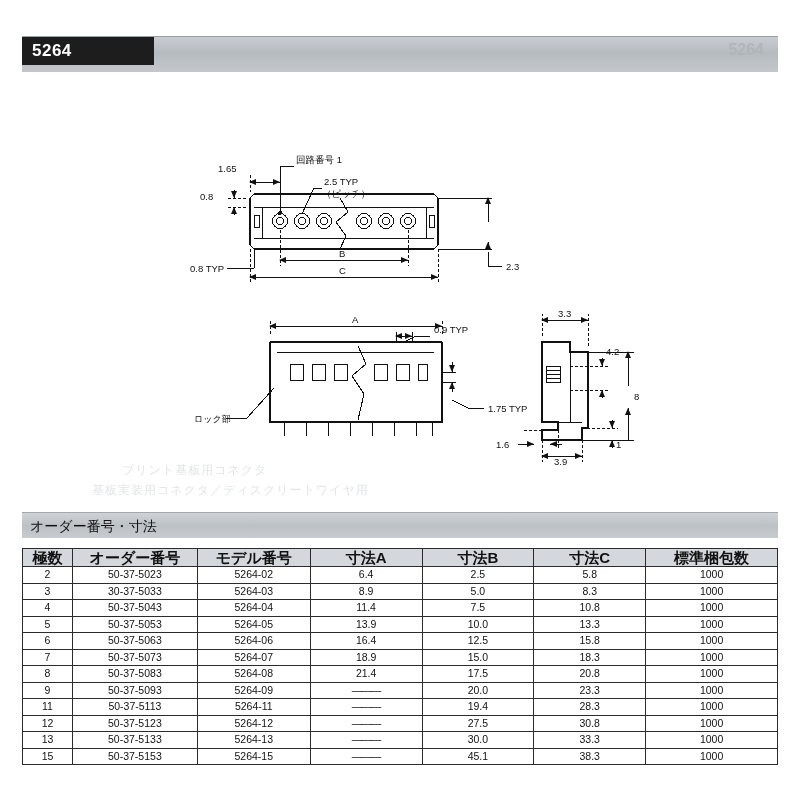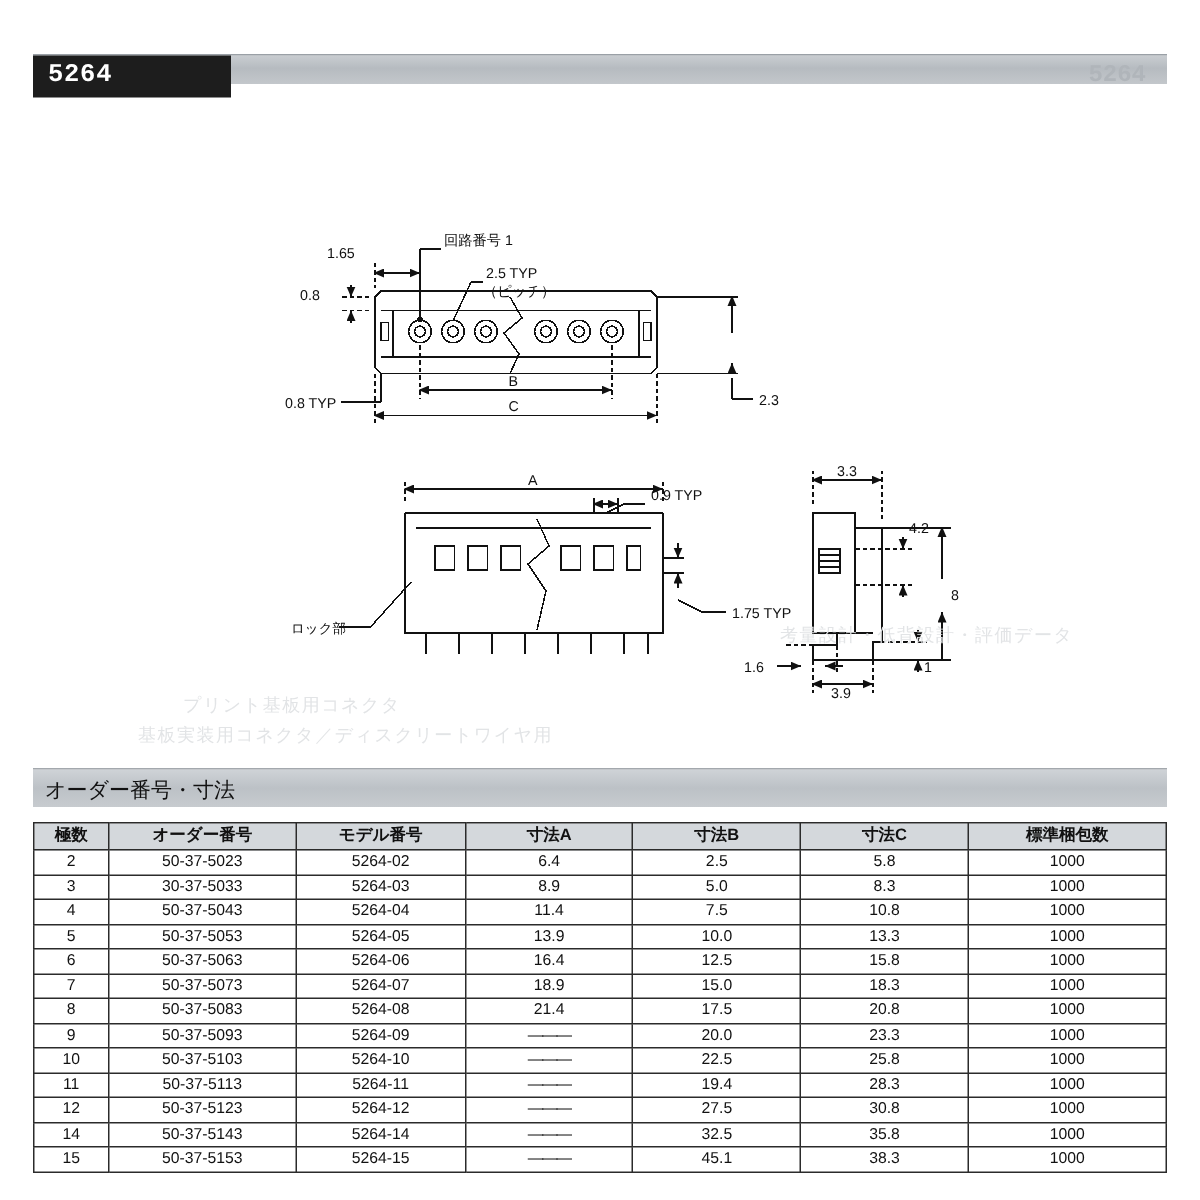--- a/index.html
+++ b/index.html
@@ -9,24 +9,23 @@
     background:#ffffff;
     font-family:"Liberation Sans", sans-serif;
     color:#111;
     position:relative;
     overflow:hidden;
   }
   .page { position:relative; width:800px; height:800px; }
 
   
   .title-bar {
-    position:absolute; left:22px; top:36px; width:756px; height:20px;
+    position:absolute; left:22px; top:36px; width:756px; height:36px;
     background:linear-gradient(to bottom,#c9cdd1 0%, #b6bbc0 45%, #c3c7cb 100%);
     border-top:1px solid #9aa0a6;
-    font-family:Liberation Mono, monospace;
   }
   .title-bar .sq {
     position:absolute; left:0; top:0; width:132px; height:28px;
     background:#1d1d1d;
   }
   .title-bar .sq span {
     color:#fff; font-size:17px; font-weight:bold; line-height:28px;
     padding-left:10px; display:block; letter-spacing:0.5px;
   }
   .title-bar .ghost {
@@ -70,21 +69,21 @@
     text-align:center;
     padding:0;
     height:15.5px;
     line-height:15.5px;
     font-weight:normal;
     white-space:nowrap;
   }
   table.spec thead th {
     background:#d4d8dc;
     font-weight:bold;
-    font-size:11px;
+    font-size:15px;
     height:17px; line-height:17px;
   }
   table.spec col.c0 { width:50px; }
   table.spec col.c1 { width:125px; }
   table.spec col.c2 { width:113px; }
   table.spec col.c3 { width:112px; }
   table.spec col.c4 { width:112px; }
   table.spec col.c5 { width:112px; }
   table.spec col.c6 { width:132px; }
 
@@ -97,21 +96,20 @@
 
   <div class="title-bar">
     <div class="sq">
       <span>5264</span>
     </div>
     <div class="ghost">5264</div>
   </div>
 
   <div class="drawing">
 
-    <div class="wm" style="left:498px; top:345px;">考量設計・低背設計・評価データ</div>
     <div class="wm" style="left:70px; top:372px;margin-top:40px;">基板実装用コネクタ／ディスクリートワイヤ用</div>
     <div class="wm" style="left:100px; top:392px;text-align:right;">プリント基板用コネクタ</div>
 
     <svg width="756" height="430" viewBox="0 0 756 430">
       <defs>
         <marker id="ah" markerWidth="8" markerHeight="8" refX="7" refY="3" orient="auto">
           <path d="M0,0 L7,3 L0,6 z" fill="#111"></path>
         </marker>
         <marker id="ahs" markerWidth="8" markerHeight="8" refX="1" refY="3" orient="auto">
           <path d="M7,0 L0,3 L7,6 z" fill="#111"></path>
@@ -383,53 +381,44 @@
         <tr>
           <td>9</td>
           <td>50-37-5093</td>
           <td>5264-09</td>
           <td class="dash">———</td>
           <td>20.0</td>
           <td>23.3</td>
           <td>1000</td>
         </tr>
         <tr>
-          <td>10</td>
-          <td>50-37-5103</td>
-          <td>5264-10</td>
-          <td class="dash">———</td>
-          <td>22.5</td>
-          <td>25.8</td>
-          <td>1000</td>
-        </tr>
-        <tr>
           <td>11</td>
           <td>50-37-5113</td>
           <td>5264-11</td>
           <td class="dash">———</td>
           <td>19.4</td>
           <td>28.3</td>
           <td>1000</td>
         </tr>
         <tr>
           <td>12</td>
           <td>50-37-5123</td>
           <td>5264-12</td>
           <td class="dash">———</td>
           <td>27.5</td>
           <td>30.8</td>
           <td>1000</td>
         </tr>
         <tr>
-          <td>14</td>
-          <td>50-37-5143</td>
-          <td>5264-14</td>
+          <td>13</td>
+          <td>50-37-5133</td>
+          <td>5264-13</td>
           <td class="dash">———</td>
-          <td>32.5</td>
-          <td>35.8</td>
+          <td>30.0</td>
+          <td>33.3</td>
           <td>1000</td>
         </tr>
         <tr>
           <td>15</td>
           <td>50-37-5153</td>
           <td>5264-15</td>
           <td class="dash">———</td>
           <td>45.1</td>
           <td>38.3</td>
           <td>1000</td>

